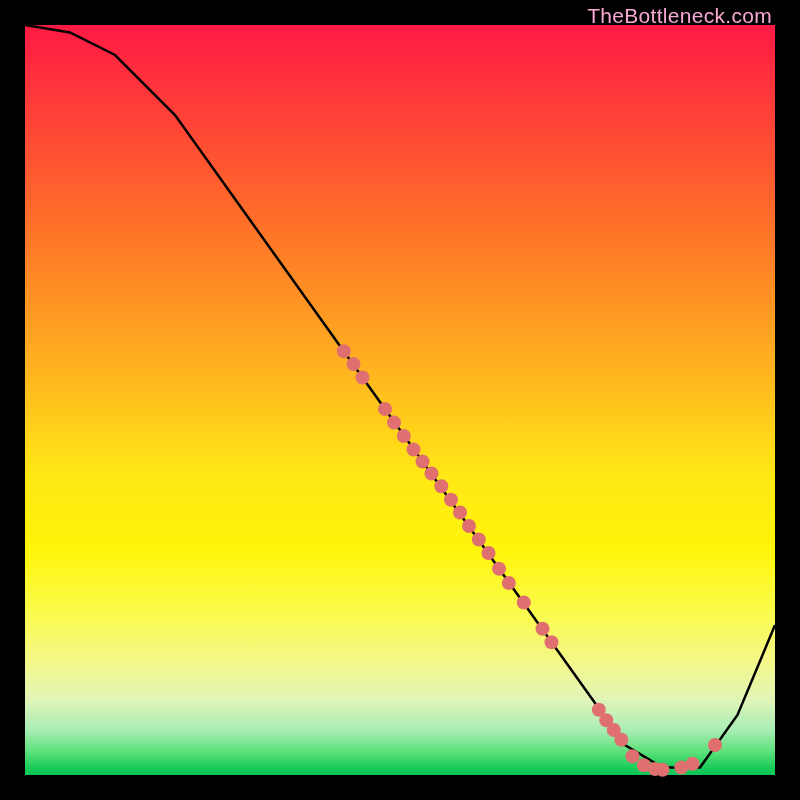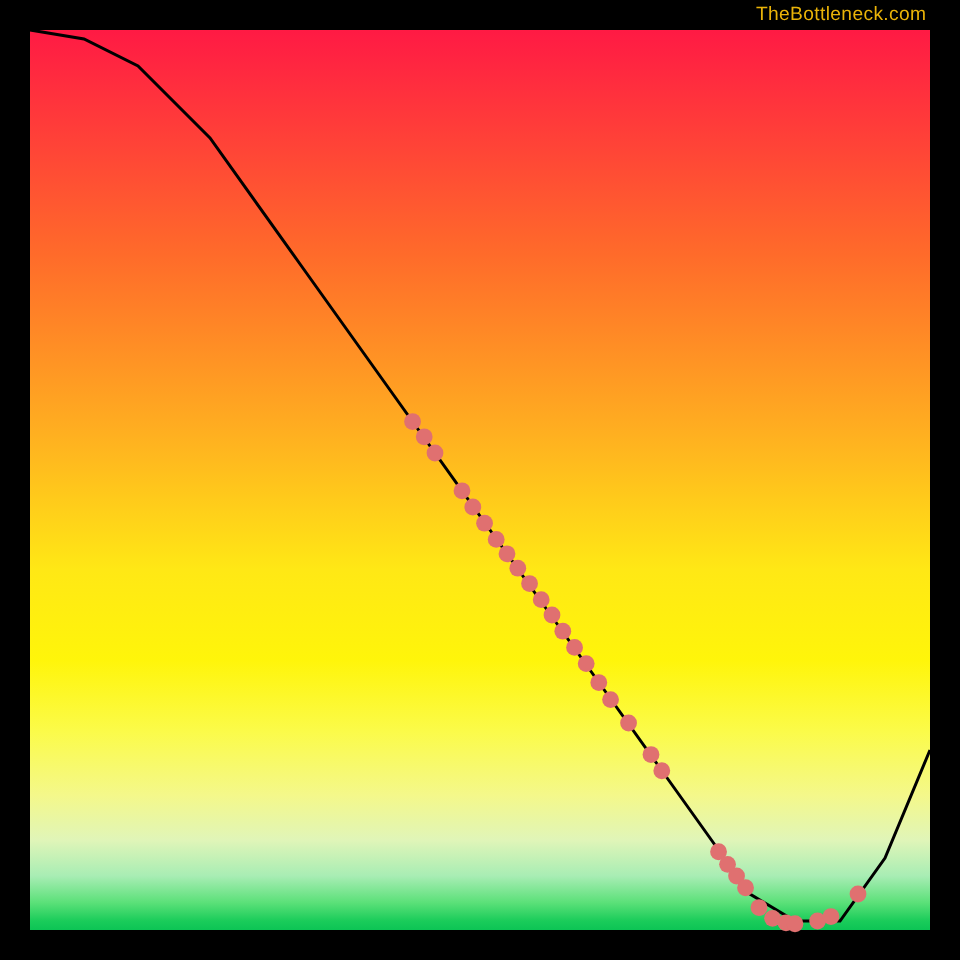--- a/index.html
+++ b/index.html
@@ -35,22 +35,22 @@
       #a8edb4 94%,
       #5ae078 97%,
       #1acc5a 99%,
       #0cc455 100%
     );
   }
   .watermark {
     position: absolute;
     top: 4px;
     right: 28px;
-    color: #eab308;
-    font-size: 16px;
+    color: #f9a8d4;
+    font-size: 21px;
     font-weight: 500;
     letter-spacing: 0.3px;
   }
   svg.curve {
     position: absolute;
     left: 0;
     top: 0;
     width: 750px;
     height: 750px;
     overflow: visible;

